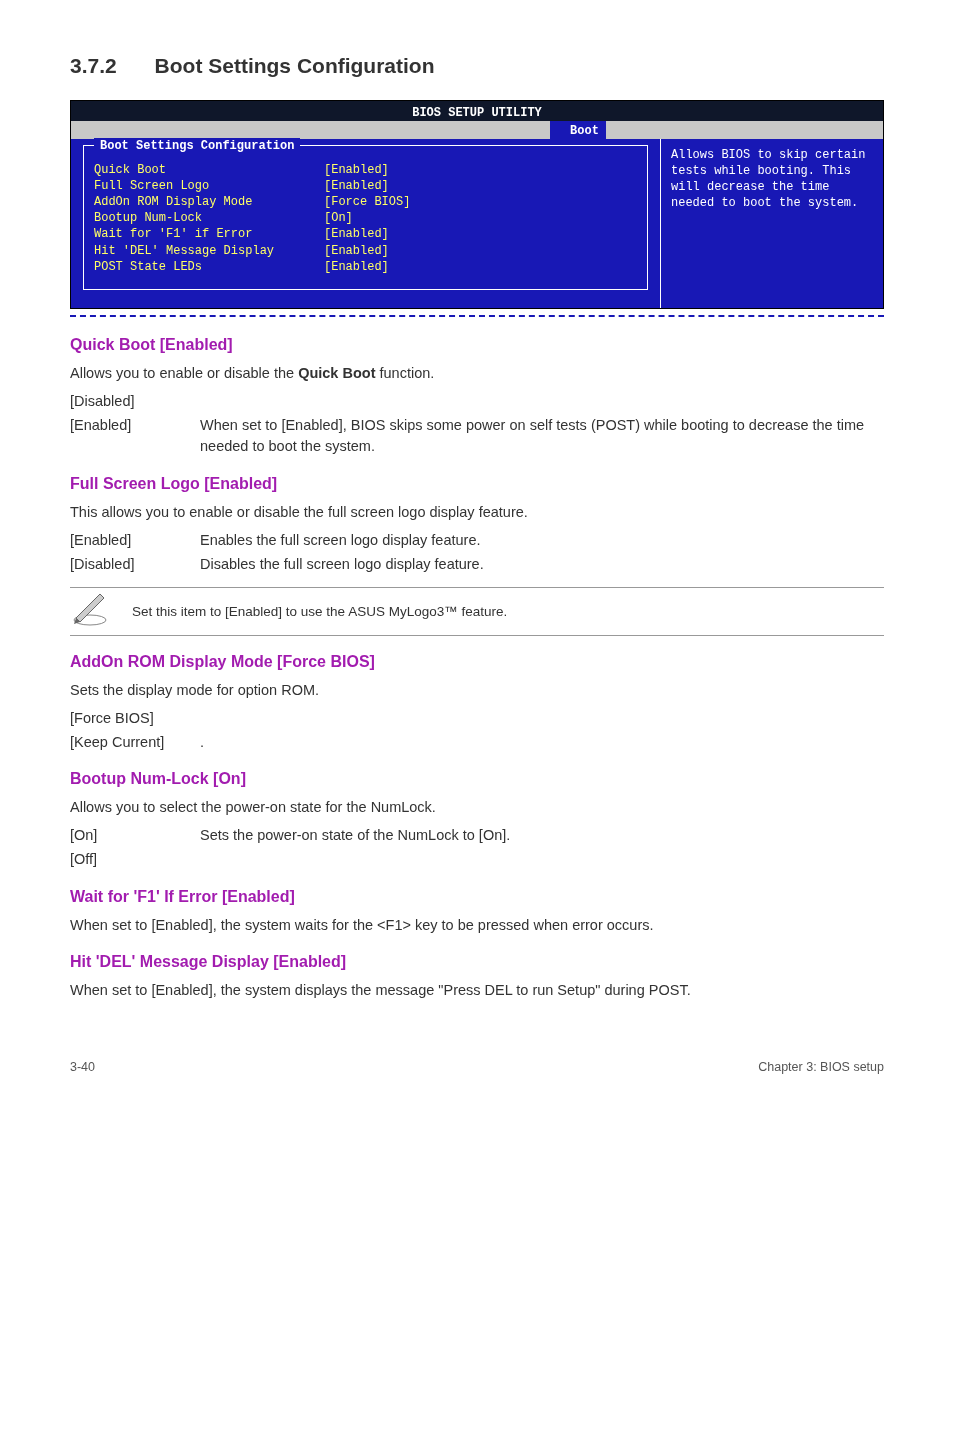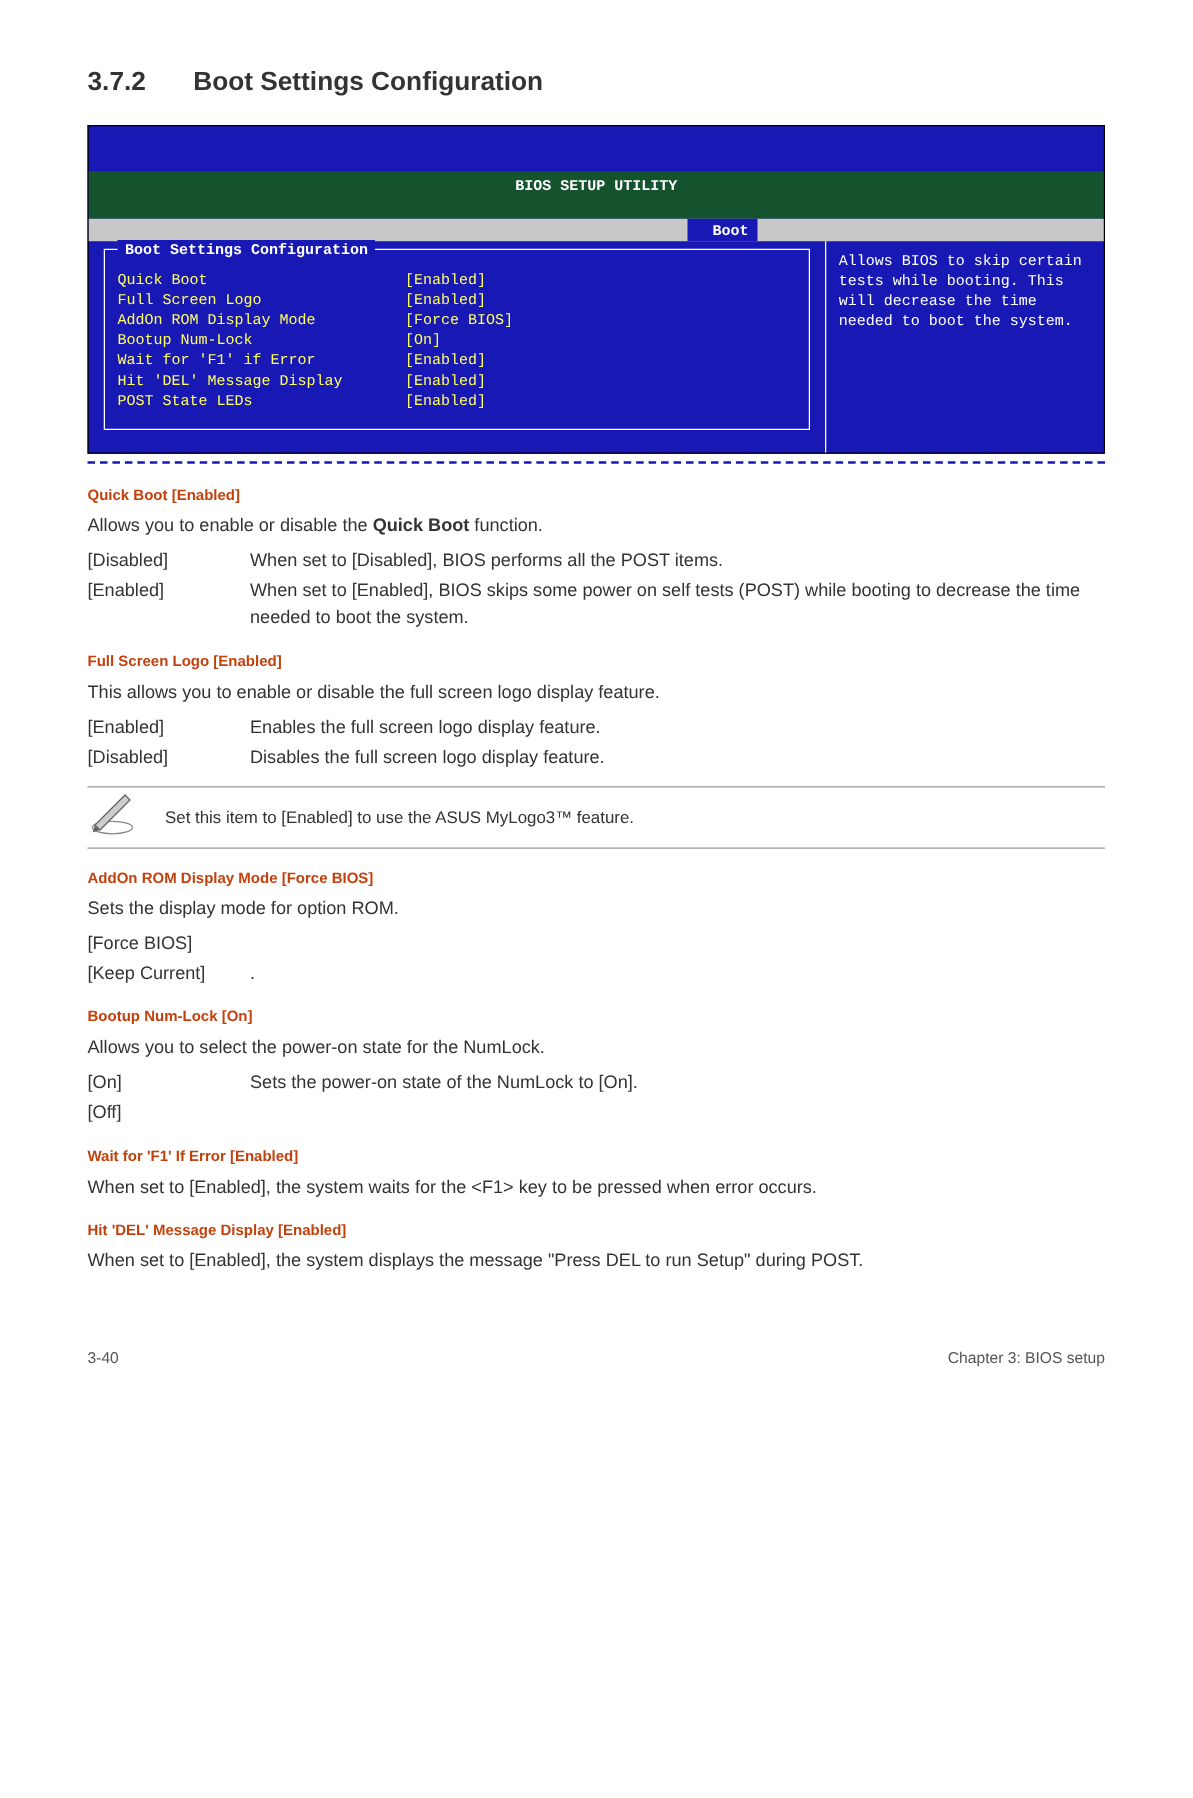--- a/index.html
+++ b/index.html
@@ -24,24 +24,23 @@
     background: #1818b5;
     color: #fff;
     margin-bottom: 6px;
     font-family: "Courier New", monospace;
     font-size: 12px;
     line-height: 1.35;
   }
   .bios-header {
     text-align: center;
     color: #ffffff;
-    background: #14532d;
-    padding: 4px 0 18px 0;
-    font-weight: bold;
-    margin-top: 36px;
+    background: #0f172a;
+    padding: 4px 0 0 0;
+    font-weight: bold;
   }
   .bios-tabline {
     background: #c8c8c8;
     height: 18px;
     position: relative;
   }
   .bios-tab-active {
     position: absolute;
     left: 59%;
     top: 0;
@@ -69,23 +68,23 @@
     padding: 8px 10px;
     color: #fff;
   }
   .dashed-divider {
     border: none;
     border-top: 2.5px dashed #1818b5;
     margin: 0 0 16px 0;
     width: 100%;
   }
   h3.subhead {
-    font-size: 12px;
-    font-weight: bold;
-    color: #c2410c;
+    font-size: 16px;
+    font-weight: bold;
+    color: #a21caf;
     margin: 14px 0 6px 0;
   }
   p.body { margin-bottom: 6px; }
   .def-table { margin-top: 3px; margin-bottom: 4px; }
   .def-row { display: flex; margin-bottom: 2px; }
   .def-term { width: 130px; flex-shrink: 0; }
   .def-desc { flex: 1; }
   .note-wrap {
     display: flex;
     align-items: center;
@@ -165,21 +164,20 @@
 </div>
 <hr class="dashed-divider">
 
 <h3 class="subhead">Quick Boot [Enabled]</h3>
 <p class="body">
   <span>Allows you to enable or disable the </span><b>Quick Boot</b><span> function.</span>
 </p>
 <div class="def-table">
   <div class="def-row">
       <div class="def-term">[Disabled]</div>
-      <div class="def-desc">When set to [Disabled], BIOS performs all the POST items.</div>
     </div>
   <div class="def-row">
       <div class="def-term">[Enabled]</div>
       <div class="def-desc">When set to [Enabled], BIOS skips some power on self tests (POST) while booting to decrease the time needed to boot the system.</div>
     </div>
 </div>
 
 <h3 class="subhead">Full Screen Logo [Enabled]</h3>
 <p class="body">This allows you to enable or disable the full screen logo display feature.</p>
 <div class="def-table">

